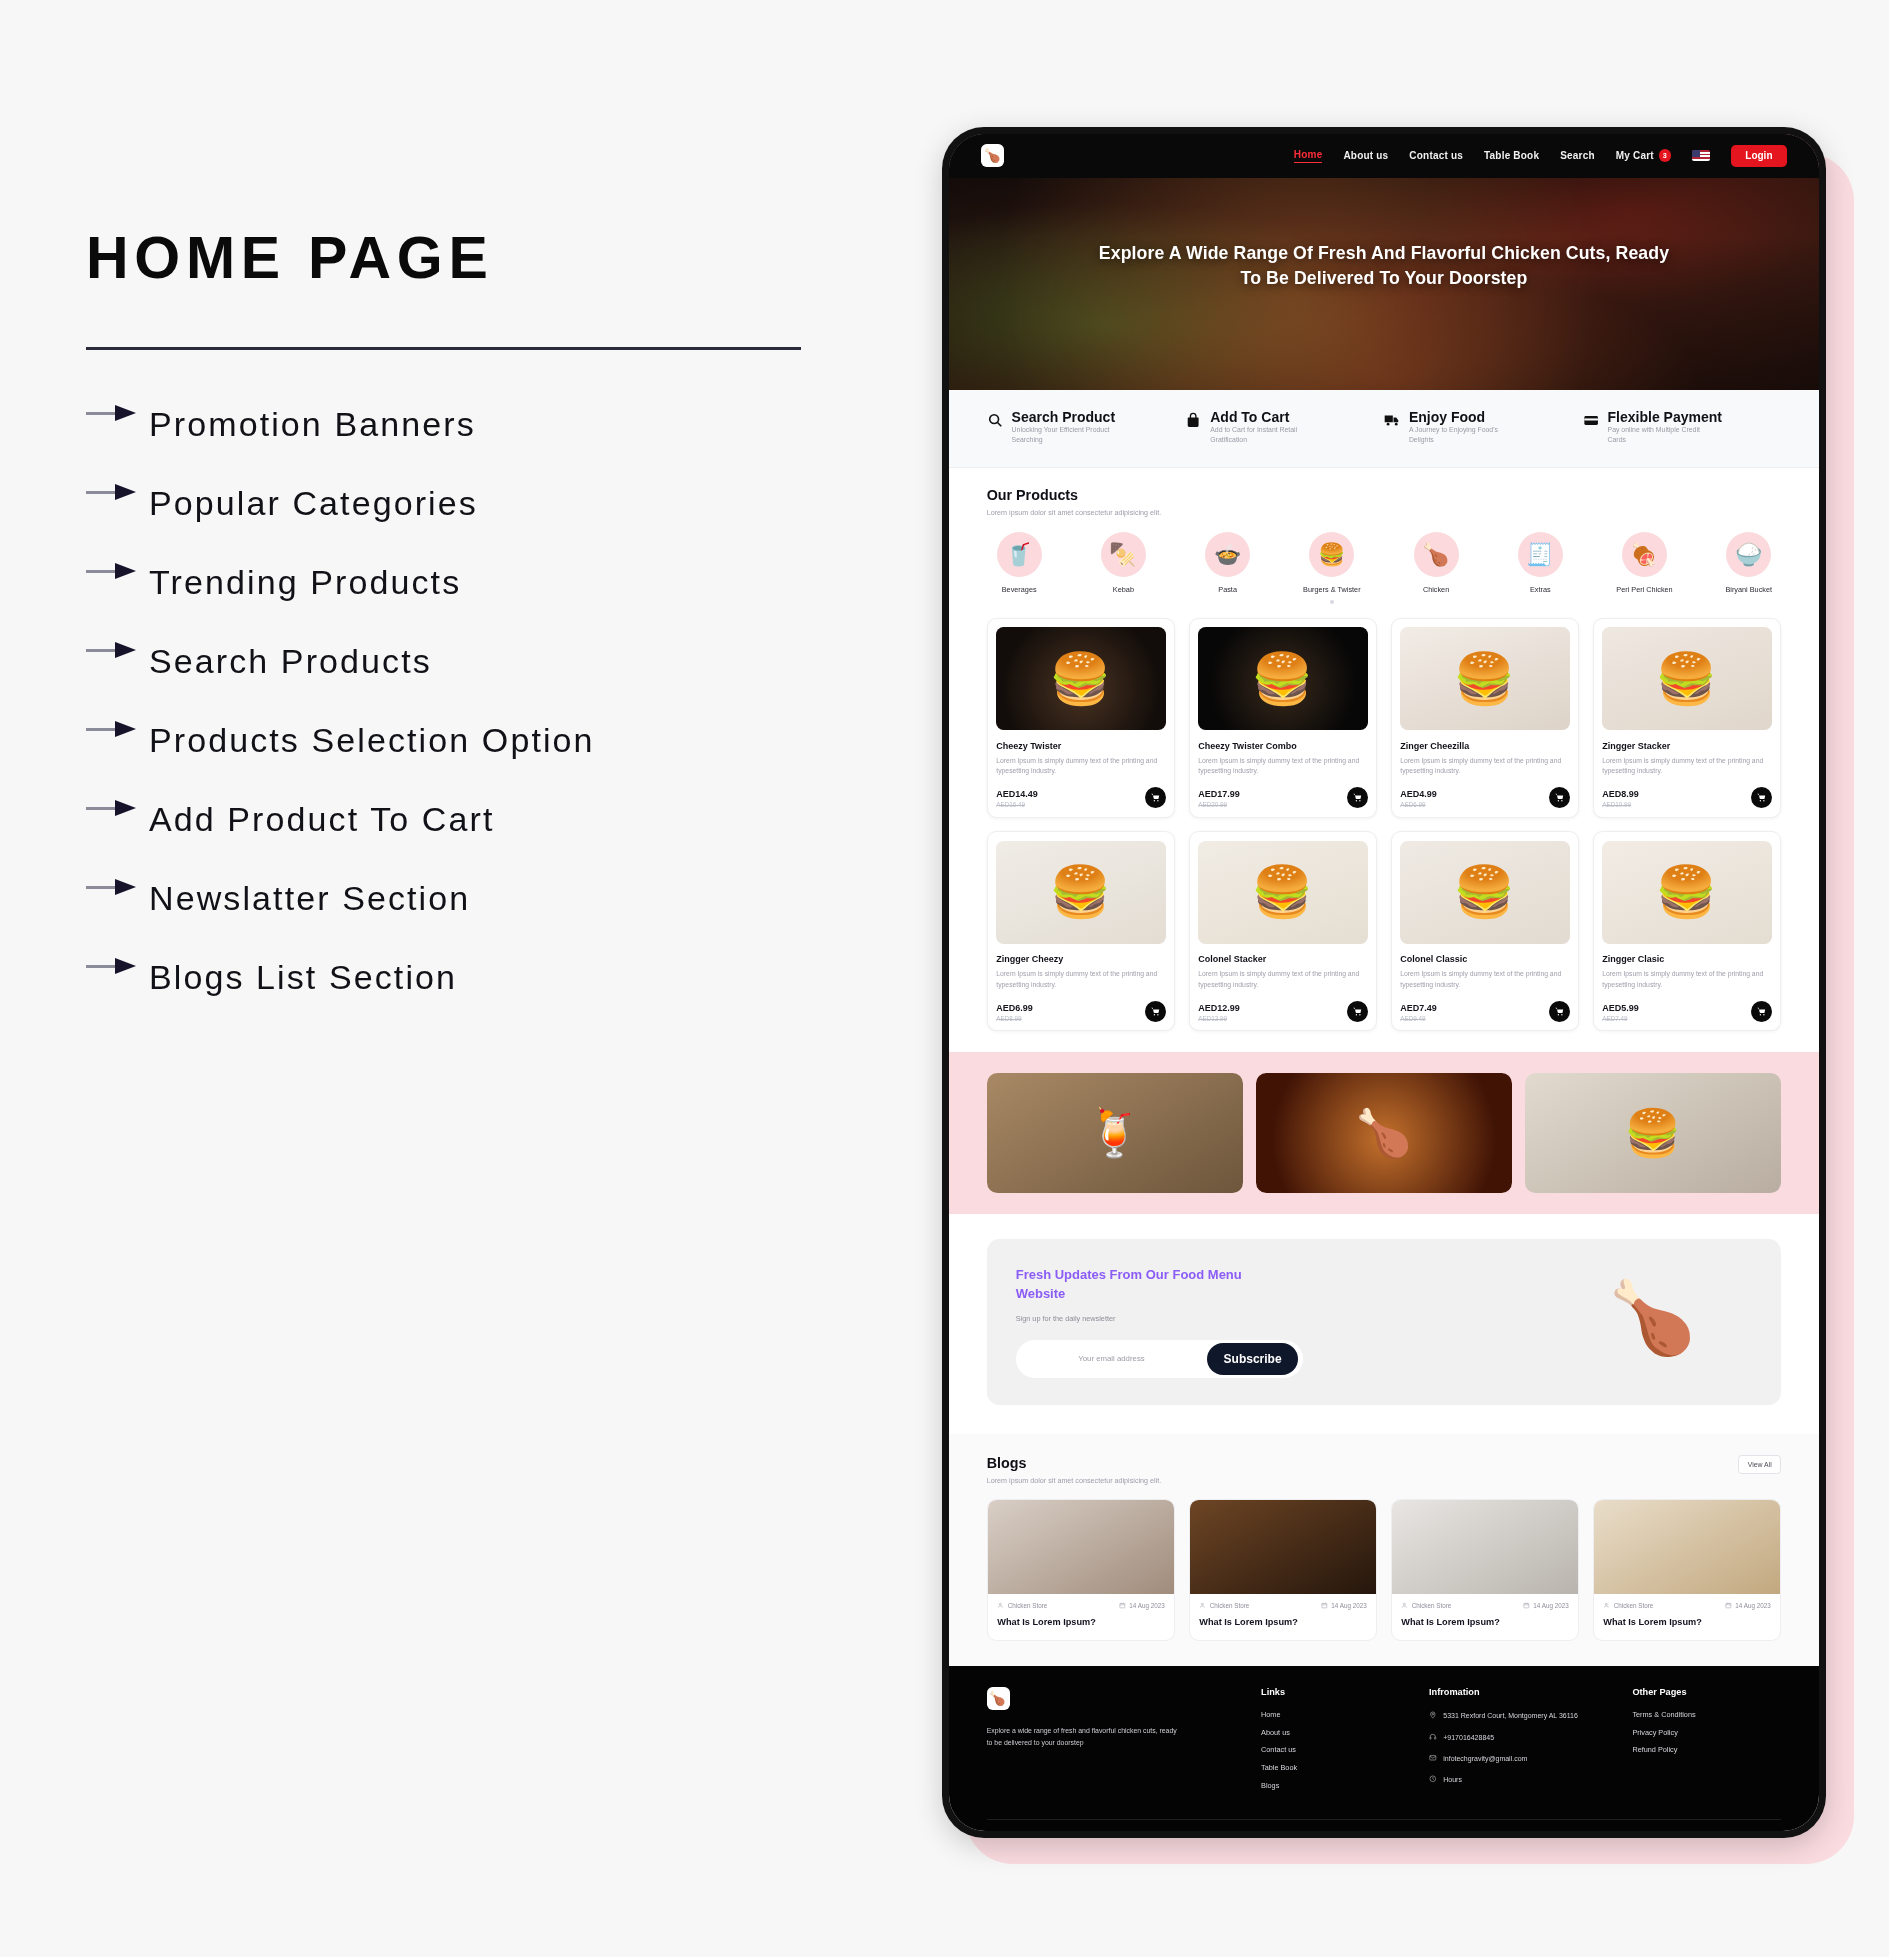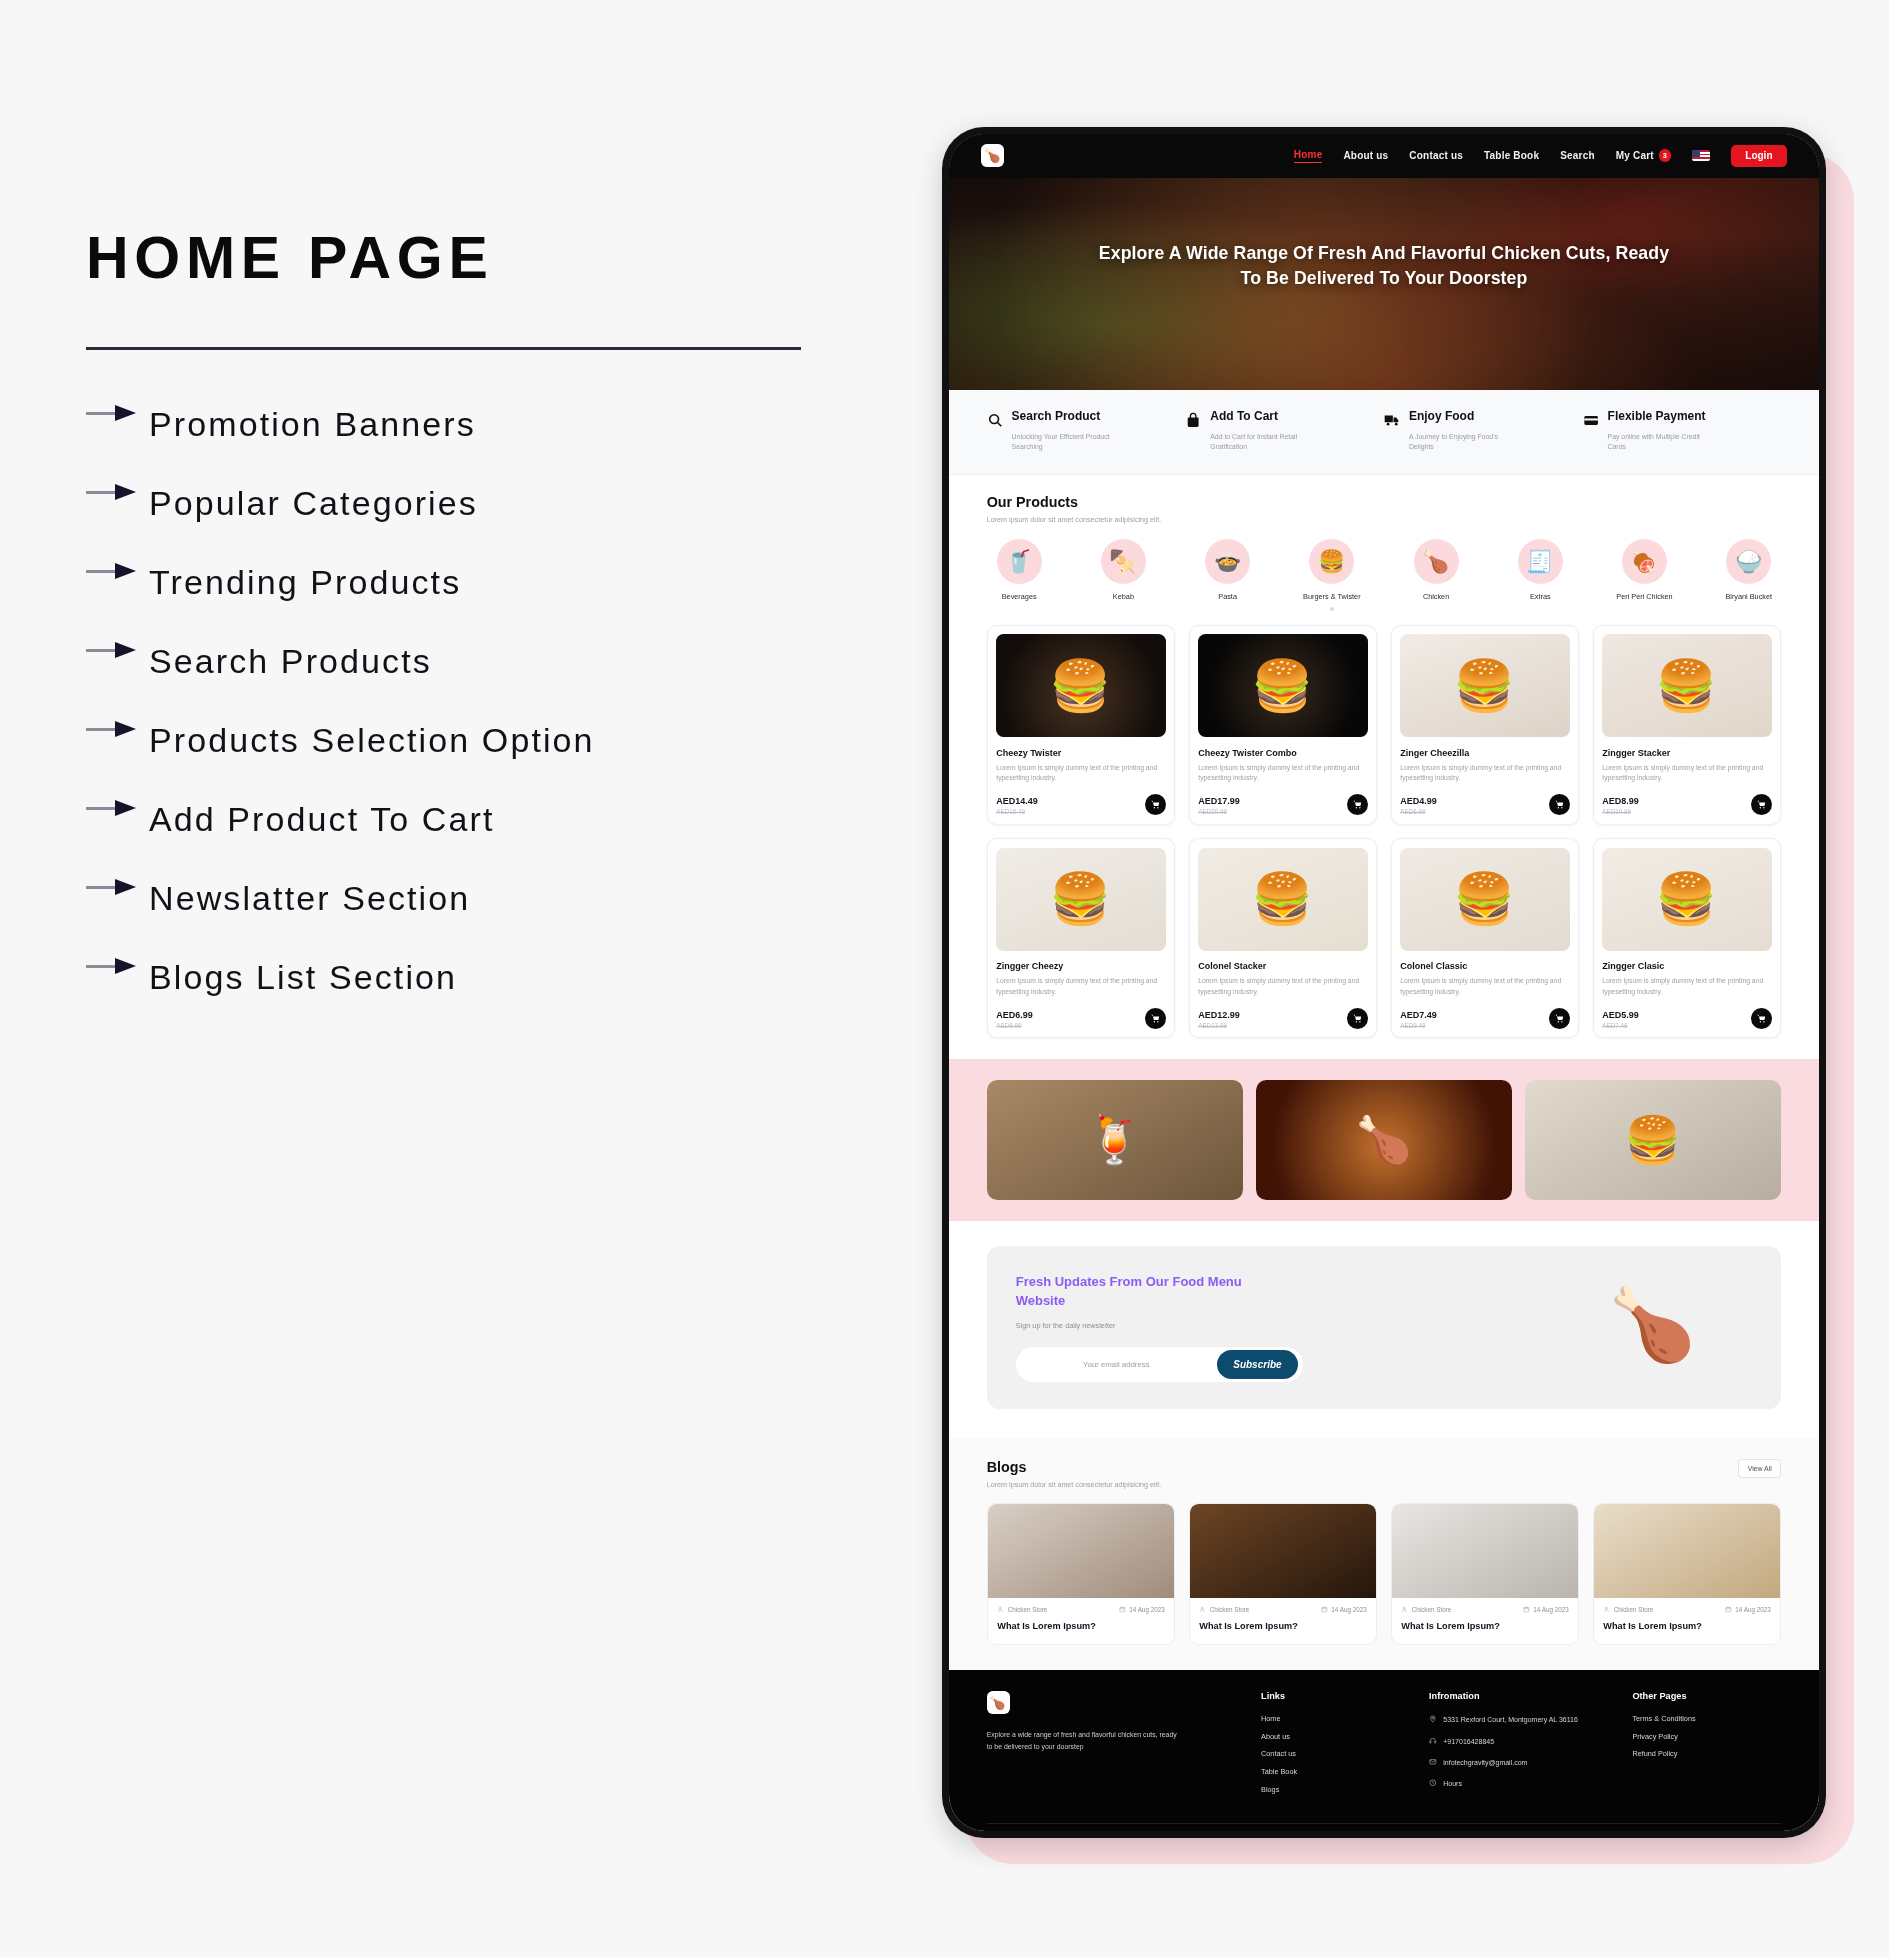--- a/index.html
+++ b/index.html
@@ -106,21 +106,21 @@
   }
 
   
   .strip {
     display: flex; background: #f8f9fb; padding: 19px 38px 21px;
     border-bottom: 1px solid #eceef2;
   }
   .strip-item { flex: 1; display: flex; gap: 8.6px; align-items: flex-start; }
   .strip-icon { width: 16.3px; height: 16.3px; flex: 0 0 16.3px; margin-top: 2.9px; color: #111; }
   .strip-icon svg { width: 100%; height: 100%; display: block; }
-  .strip-title { font-size: 12px; font-weight: 800; color: #101017; margin-bottom: 9px; }
+  .strip-title { font-size: 14px; font-weight: 800; color: #101017; margin-bottom: 0; }
   .strip-sub { font-size: 6.9px; color: #9a9aa6; line-height: 1.55; max-width: 107px; }
 
   
   .section { padding: 19px 38px 0; }
   .sec-title { font-size: 14.3px; font-weight: 800; color: #0f0f16; }
   .sec-sub { font-size: 7.2px; color: #9d9dab; margin-top: 4.8px; }
 
   .cats { display: flex; justify-content: space-between; margin-top: 15.3px; }
   .cat { width: 65px; text-align: center; }
   .cat-bubble {
@@ -192,24 +192,23 @@
     width: 287px;
   }
   .news-input {
     flex: 1; border: none; outline: none; background: transparent;
     font-size: 7.8px; color: #6d6d7a; padding: 8.6px 15.3px;
     font-family: "Liberation Sans", sans-serif;
     text-align: center;
   }
   .news-input::placeholder { color: #9c9ca8; }
   .sub-btn {
-    background: #0c4a6e; color: #fff; border: none; border-radius: 19px;
-    font-size: 10px; font-weight: 600; padding: 8.6px 16.3px; cursor: pointer;
+    background: #0f172a; color: #fff; border: none; border-radius: 19px;
+    font-size: 12px; font-weight: 600; padding: 8.6px 16.3px; cursor: pointer;
     font-family: "Liberation Sans", sans-serif;
-    font-style: italic;
   }
   .news-img {
     position: absolute; right: 9.6px; top: -7.6px; width: 239px; height: 172px;
     display: flex; align-items: center; justify-content: center; font-size: 71px;
   }
 
   
   .blogs { background: #fafafb; padding: 21px 38px 25px; }
   .blogs-head { display: flex; align-items: flex-start; }
   .view-all {

